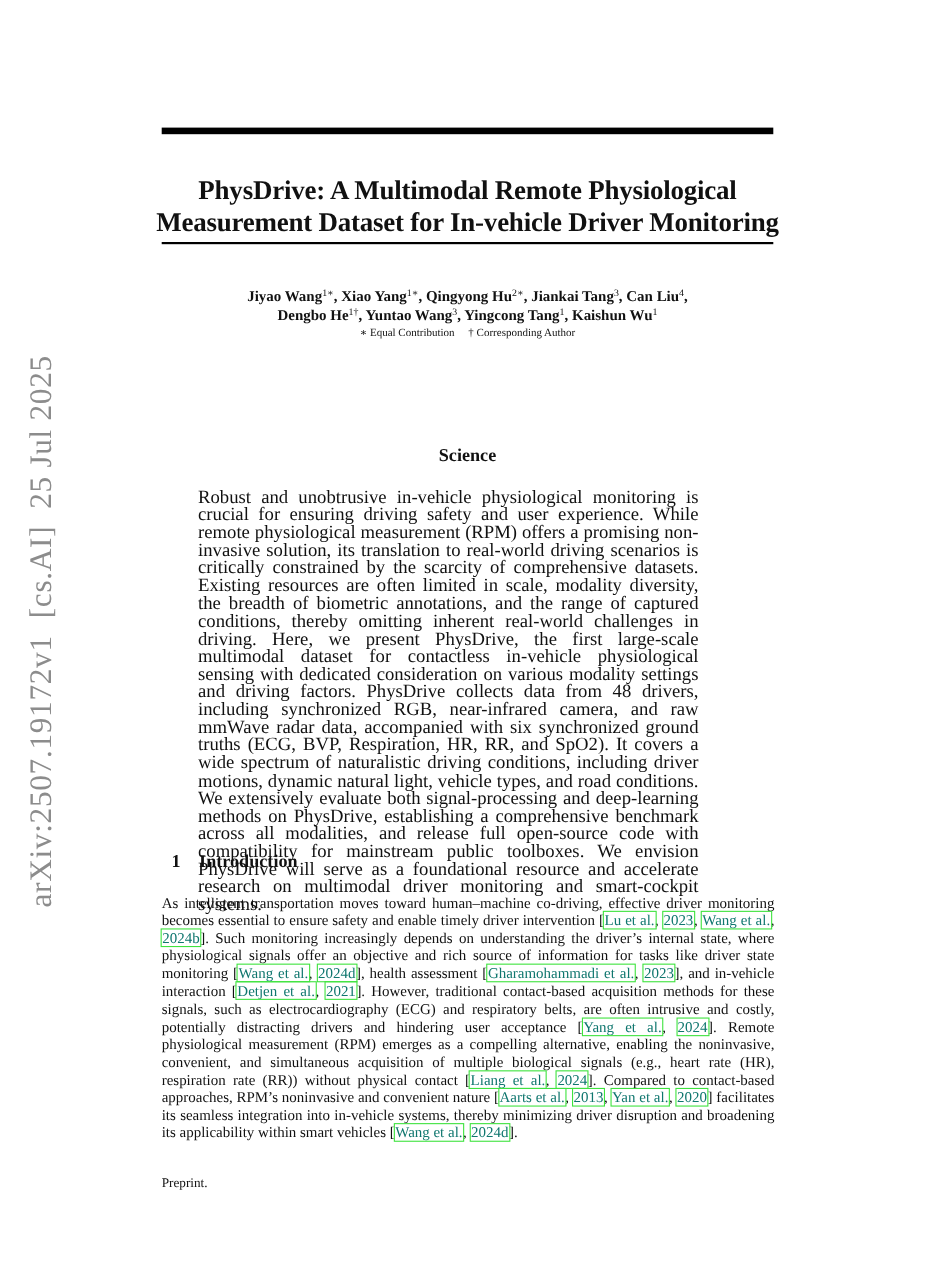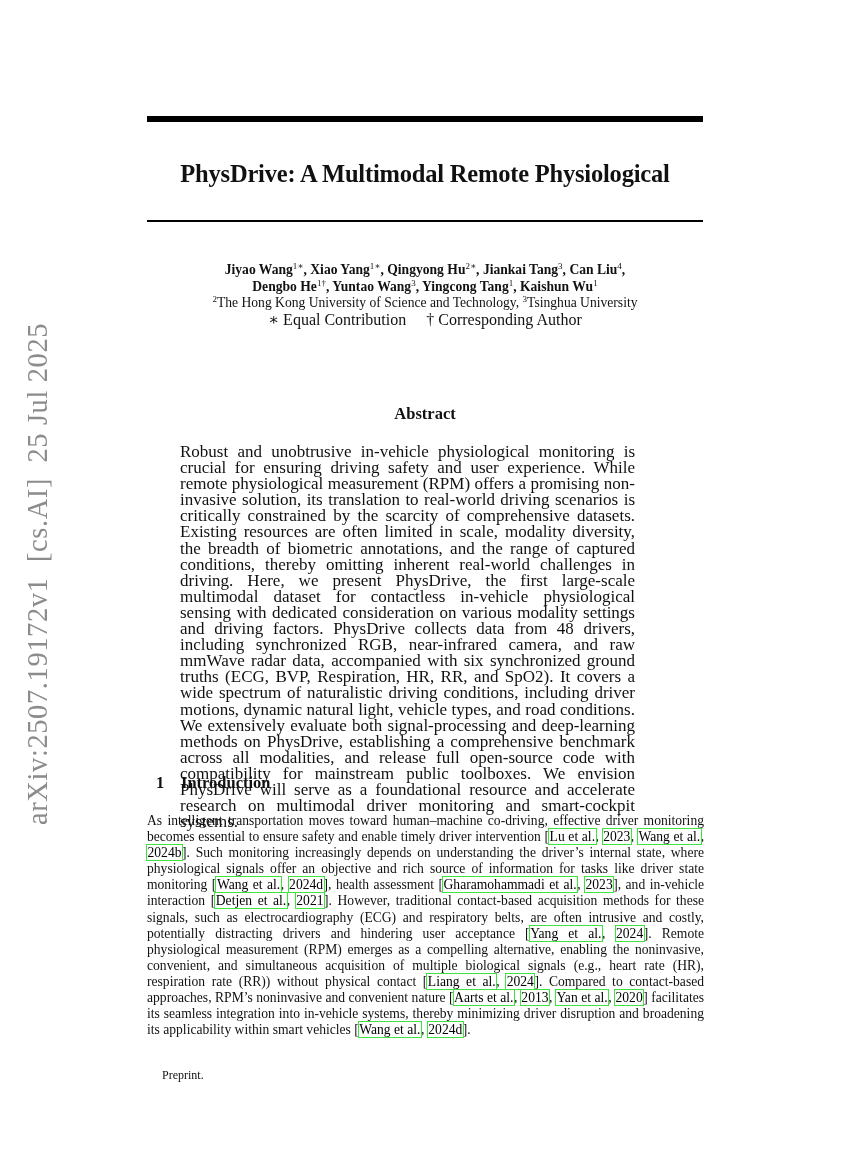--- a/index.html
+++ b/index.html
@@ -16,72 +16,72 @@
   .rule-bottom { position: absolute; left: 147px; top: 220px; width: 556px; height: 2px; background: #000; }
 
   .title { position: absolute; left: 140px; top: 143px; width: 570px; text-align: center;
     font-weight: bold; font-size: 24.5px; line-height: 29px; letter-spacing: -0.2px; margin-top: 16px; }
 
   .authors { position: absolute; left: 180px; top: 262px; width: 490px; text-align: center;
     font-size: 13.6px; line-height: 16.7px; }
   .authors .names { font-weight: bold; }
   .authors sup { font-size: 9px; line-height: 0; font-weight: normal; vertical-align: 5px; }
   .authors .names sup { font-weight: normal; }
-  .authors .note { font-size: 16px; }
+  .authors .note { font-size: 10px; }
 
   .abstract-heading { position: absolute; left: 140px; top: 404px; width: 570px; text-align: center;
     font-weight: bold; font-size: 16.5px; }
   .abstract { position: absolute; left: 180px; top: 444px; width: 455px;
     font-size: 17px; line-height: 16.1px; text-align: justify; hyphens: auto; }
 
   .section-heading { position: absolute; left: 156px; top: 773px; font-weight: bold; font-size: 16.5px; }
   .section-heading .num { display: inline-block; width: 25px; }
 
   .intro { position: absolute; left: 147px; top: 813px; width: 557px;
     font-size: 13.6px; line-height: 16.1px; text-align: justify; hyphens: auto; }
-  .cite { outline: 1.4px solid #3ee33e; outline-offset: 0px; color: #000000; text-decoration: none; padding: 0 0.5px; }
+  .cite { outline: 1.4px solid #3ee33e; outline-offset: 0px; color: #0f766e; text-decoration: none; padding: 0 0.5px; }
 
-  .footer { position: absolute; left: 147px; top: 1068px; font-size: 12px; margin-left: 15px; }
+  .footer { position: absolute; left: 147px; top: 1068px; font-size: 12px; }
 </style>
 </head>
 <body>
 
 <div class="page">
 
   <div class="arxiv-stamp">arXiv:2507.19172v1  [cs.AI]  25 Jul 2025</div>
 
   <div class="rule-top"></div>
   <div class="title">
     <div>PhysDrive: A Multimodal Remote Physiological</div>
+    <div>Measurement Dataset for In-vehicle Driver Monitoring</div>
   </div>
   <div class="rule-bottom"></div>
 
   <div class="authors">
     <div class="names">
       <span>Jiyao Wang</span><sup>1∗</sup>,
       <span>Xiao Yang</span><sup>1∗</sup>,
       <span>Qingyong Hu</span><sup>2∗</sup>,
       <span>Jiankai Tang</span><sup>3</sup>,
       <span>Can Liu</span><sup>4</sup>,<br>
       <span>Dengbo He</span><sup>1†</sup>,
       <span>Yuntao Wang</span><sup>3</sup>,
       <span>Yingcong Tang</span><sup>1</sup>,
       <span>Kaishun Wu</span><sup>1</sup>
     </div>
-    <div><sup>2</sup><span>The Hong Kong University of Science and Technology,</span> <sup>3</sup><span>Tsinghua University</span></div>
     <div class="note">
       <span>∗</span>
       <span>Equal Contribution</span>
       &nbsp;&nbsp;&nbsp;
       <span>†</span>
       <span>Corresponding Author</span>
     </div>
   </div>
 
-  <div class="abstract-heading">Abstract</div>
+  <div class="abstract-heading">Science</div>
   <div class="abstract">Robust and unobtrusive in-vehicle physiological monitoring is crucial for ensuring driving safety and user experience.  While remote physiological measurement (RPM) offers a promising non-invasive solution, its translation to real-world driving scenarios is critically constrained by the scarcity of comprehensive datasets. Existing resources are often limited in scale, modality diversity, the breadth of biometric annotations, and the range of captured conditions, thereby omitting inherent real-world challenges in driving. Here, we present PhysDrive, the first large-scale multimodal dataset for contactless in-vehicle physiological sensing with dedicated consideration on various modality settings and driving factors. PhysDrive collects data from 48 drivers, including synchronized RGB, near-infrared camera, and raw mmWave radar data, accompanied with six synchronized ground truths (ECG, BVP, Respiration, HR, RR, and SpO2). It covers a wide spectrum of naturalistic driving conditions, including driver motions, dynamic natural light, vehicle types, and road conditions. We extensively evaluate both signal-processing and deep-learning methods on PhysDrive, establishing a comprehensive benchmark across all modalities, and release full open-source code with compatibility for mainstream public toolboxes. We envision PhysDrive will serve as a foundational resource and accelerate research on multimodal driver monitoring and smart-cockpit systems.</div>
 
   <div class="section-heading">
     <span class="num">1</span><span>Introduction</span>
   </div>
 
   <div class="intro"><span>As intelligent transportation moves toward human–machine co-driving, effective driver monitoring becomes essential to ensure safety and enable timely driver intervention [</span><a class="cite">Lu et al.</a><span>, </span><a class="cite">2023</a><span>, </span><a class="cite">Wang et al.</a><span>, </span><a class="cite">2024b</a><span>]. Such monitoring increasingly depends on understanding the driver’s internal state, where physiological signals offer an objective and rich source of information for tasks like driver state monitoring [</span><a class="cite">Wang et al.</a><span>, </span><a class="cite">2024d</a><span>], health assessment [</span><a class="cite">Gharamohammadi et al.</a><span>, </span><a class="cite">2023</a><span>], and in-vehicle interaction [</span><a class="cite">Detjen et al.</a><span>, </span><a class="cite">2021</a><span>]. However, traditional contact-based acquisition methods for these signals, such as electrocardiography (ECG) and respiratory belts, are often intrusive and costly, potentially distracting drivers and hindering user acceptance [</span><a class="cite">Yang et al.</a><span>, </span><a class="cite">2024</a><span>]. Remote physiological measurement (RPM) emerges as a compelling alternative, enabling the noninvasive, convenient, and simultaneous acquisition of multiple biological signals (e.g., heart rate (HR), respiration rate (RR)) without physical contact [</span><a class="cite">Liang et al.</a><span>, </span><a class="cite">2024</a><span>]. Compared to contact-based approaches, RPM’s noninvasive and convenient nature [</span><a class="cite">Aarts et al.</a><span>, </span><a class="cite">2013</a><span>, </span><a class="cite">Yan et al.</a><span>, </span><a class="cite">2020</a><span>] facilitates its seamless integration into in-vehicle systems, thereby minimizing driver disruption and broadening its applicability within smart vehicles [</span><a class="cite">Wang et al.</a><span>, </span><a class="cite">2024d</a><span>].</span></div>
 
   <div class="footer">Preprint.</div>
 </div>

